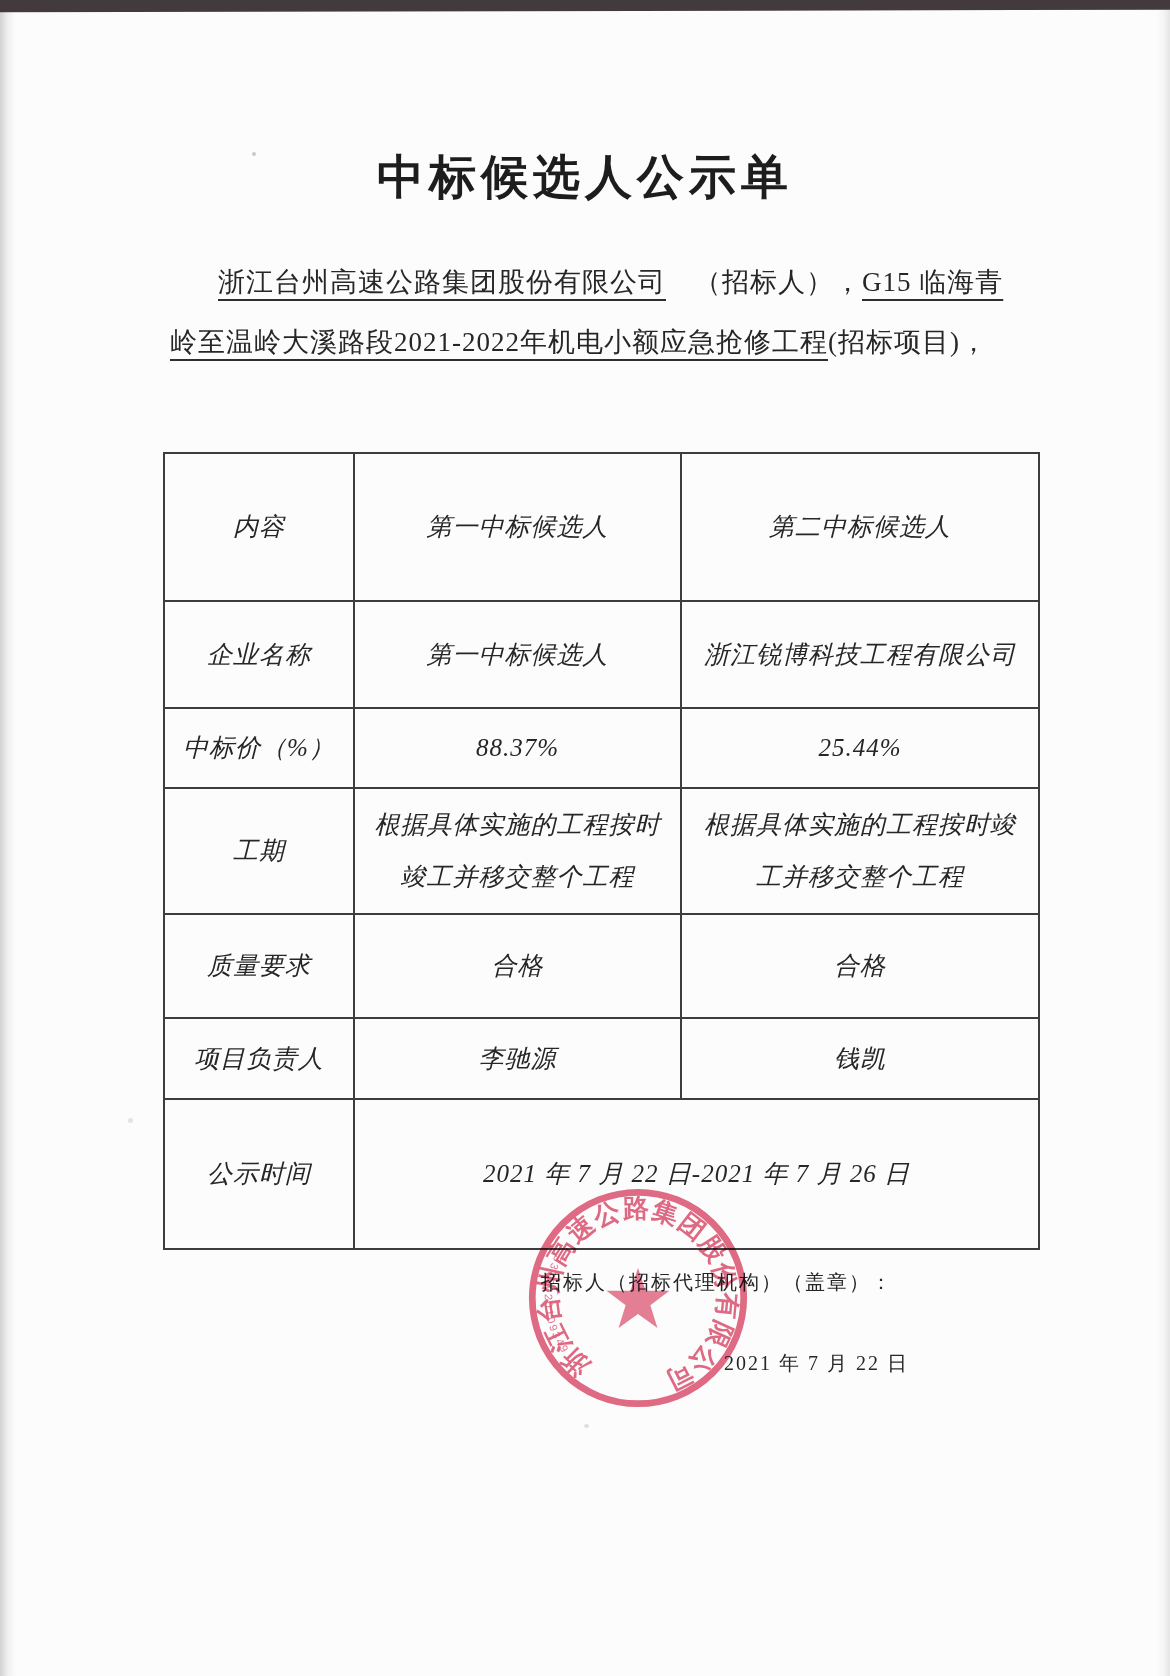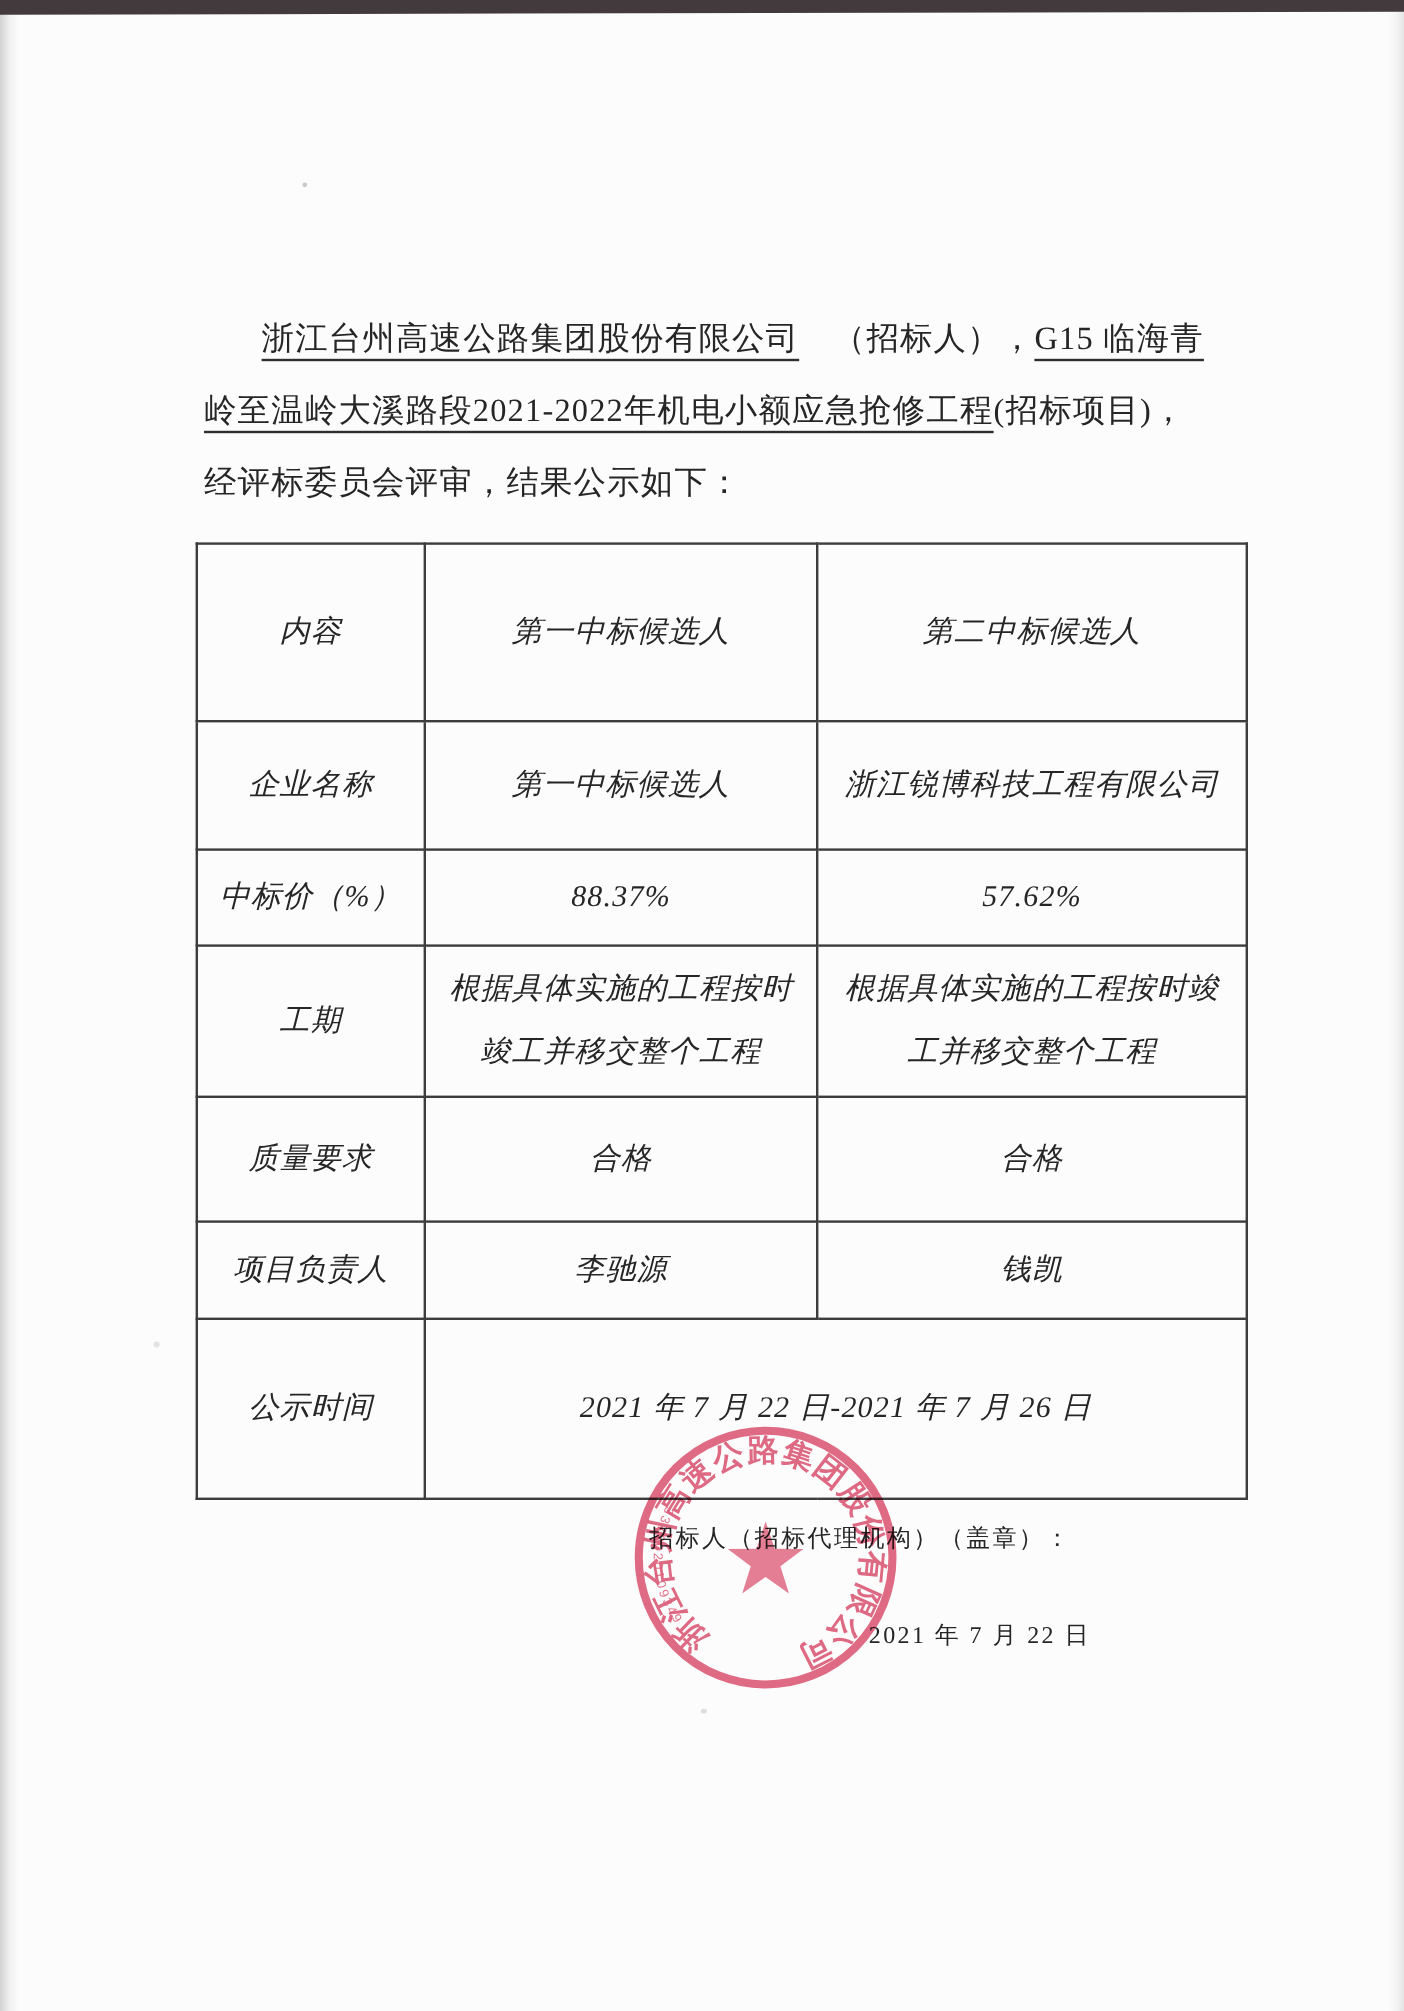--- a/index.html
+++ b/index.html
@@ -74,25 +74,25 @@
 </head>
 <body>
 
 <div class="page">
 
   <div class="top-bar"></div>
   <div class="speck s1"></div>
   <div class="speck s2"></div>
   <div class="speck s3"></div>
 
+  <div class="doc-title">中标候选人公示单</div>
 
   <div class="intro">
     <div class="line indent"><span class="uline">浙江台州高速公路集团股份有限公司</span><span>　（招标人），</span><span class="uline">G15 临海青</span></div>
     <div class="line"><span class="uline">岭至温岭大溪路段2021-2022年机电小额应急抢修工程</span><span>(招标项目)，</span></div>
-    <div class="line">经评标委员会评审，结果公示如下：</div>
   </div>
 
   <table class="notice">
     <colgroup>
         <col class="c-label">
         <col class="c-first">
         <col class="c-second">
       </colgroup>
     <tbody>
       <tr class="r-head">
@@ -101,21 +101,21 @@
         <td>第二中标候选人</td>
       </tr>
       <tr class="r-name">
         <td>企业名称</td>
         <td>第一中标候选人</td>
         <td>浙江锐博科技工程有限公司</td>
       </tr>
       <tr class="r-price">
         <td>中标价（%）</td>
         <td>88.37%</td>
-        <td>57.62%</td>
+        <td>25.44%</td>
       </tr>
       <tr class="r-term">
         <td>工期</td>
         <td class="wrap">根据具体实施的工程按时竣工并移交整个工程</td>
         <td class="wrap">根据具体实施的工程按时竣工并移交整个工程</td>
       </tr>
       <tr class="r-quality">
         <td>质量要求</td>
         <td>合格</td>
         <td>合格</td>

